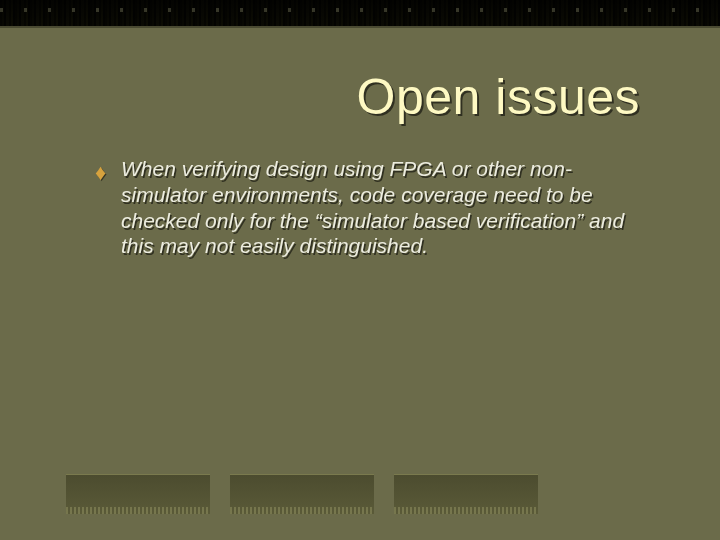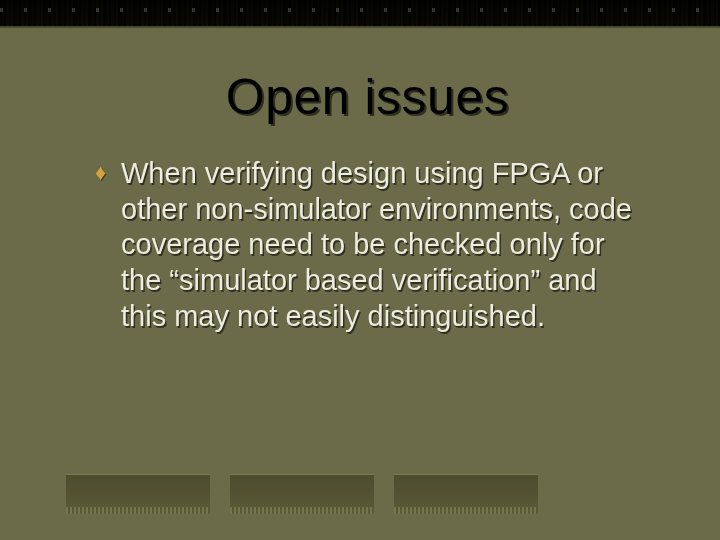--- a/index.html
+++ b/index.html
@@ -30,43 +30,44 @@
   .slide {
     position: absolute;
     top: 28px; left: 0; right: 0; bottom: 0;
     padding: 40px 80px 0 95px;
   }
   .title {
     font-family: Impact, "Arial Black", sans-serif;
     font-weight: 400;
     font-size: 50px;
     letter-spacing: 0.5px;
-    color: #000000;
-    text-align: center;
+    color: #fef9c3;
+    text-align: right;
     margin-bottom: 30px;
     text-shadow: 2px 2px 0 rgba(0,0,0,0.55);
   }
   .body {
     position: relative;
     padding-left: 26px;
   }
   .bullet {
     position: absolute;
     left: 0;
     top: 6px;
     color: #d6a23e;
     font-size: 22px;
     line-height: 1;
     text-shadow: 1px 1px 0 rgba(0,0,0,0.5);
   }
   .body-text {
     color: #ececdf;
-    font-size: 29px;
+    font-size: 21px;
     line-height: 1.23;
     text-shadow: 1.5px 1.5px 0 rgba(0,0,0,0.55);
+    font-style: italic;
   }
   .footer-bars {
     position: absolute;
     left: 66px;
     bottom: 26px;
     display: flex;
     gap: 20px;
   }
   .bar {
     width: 144px;

